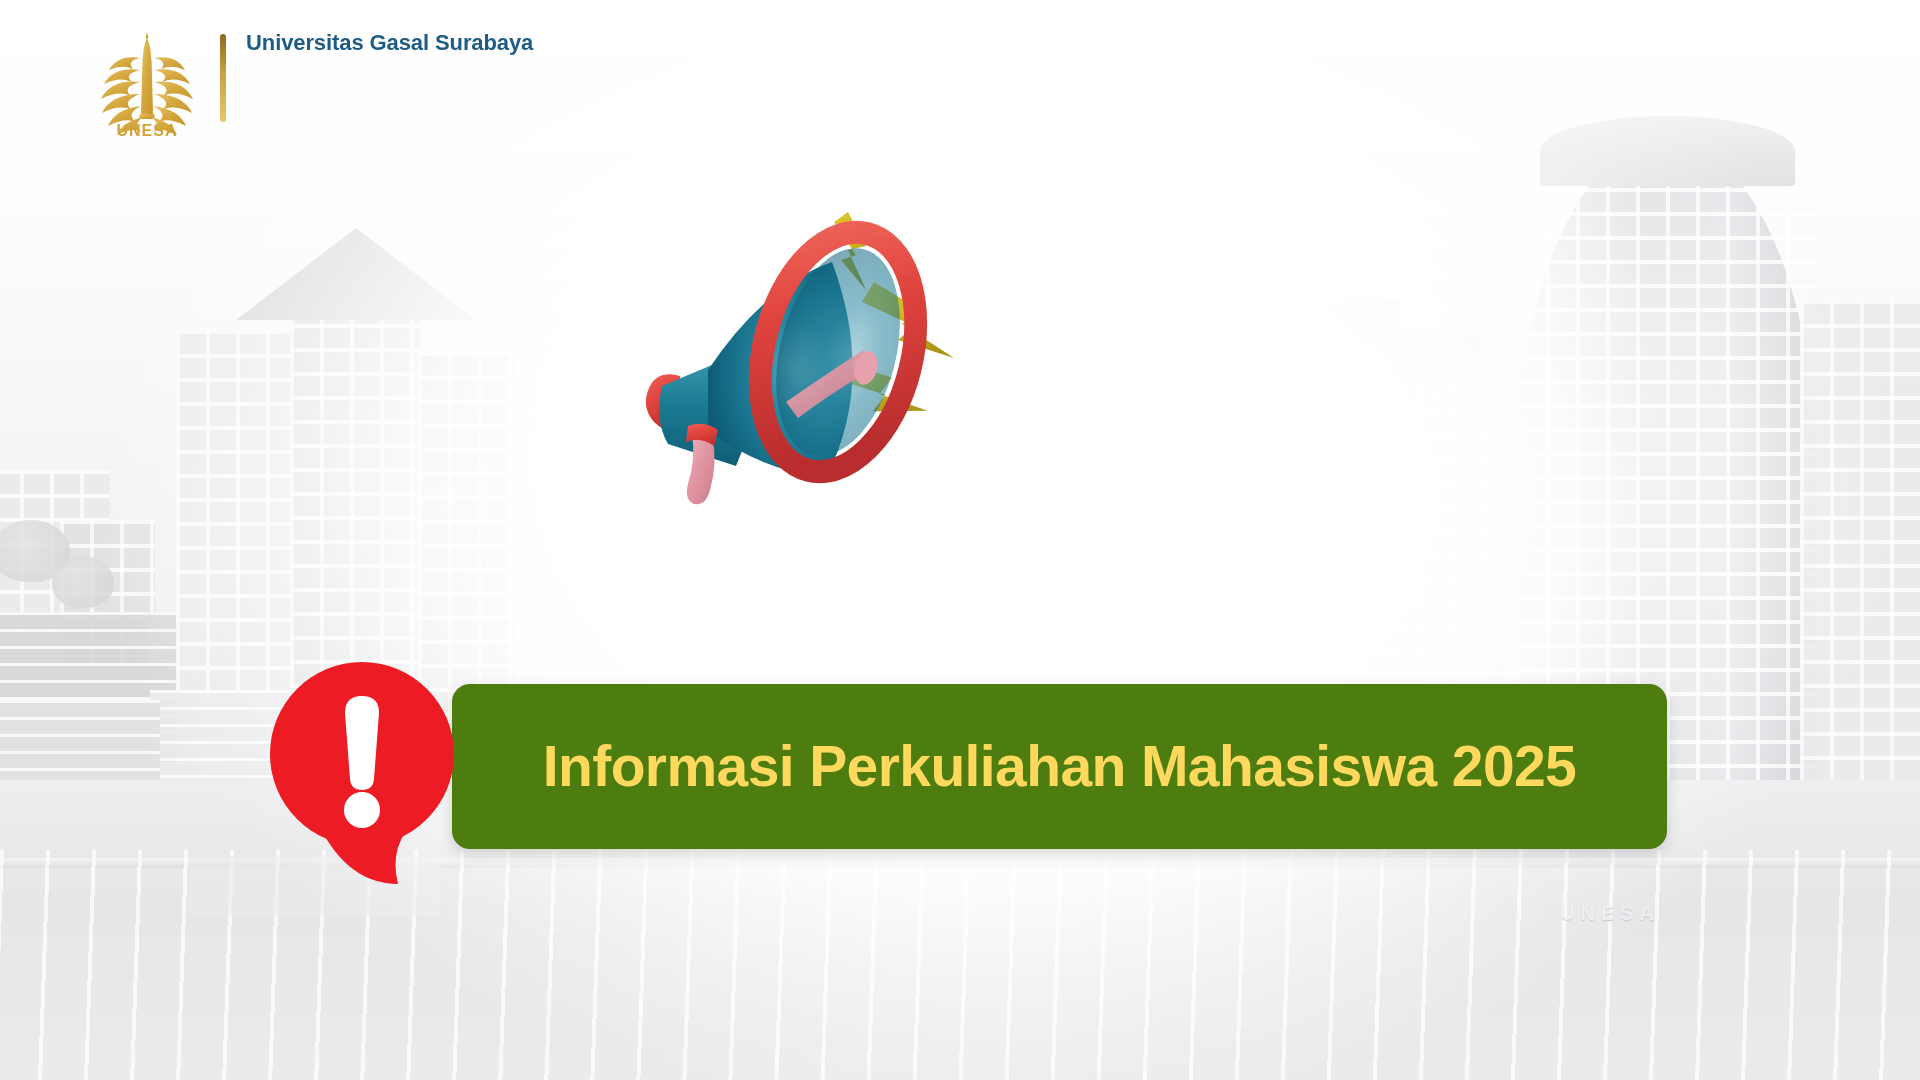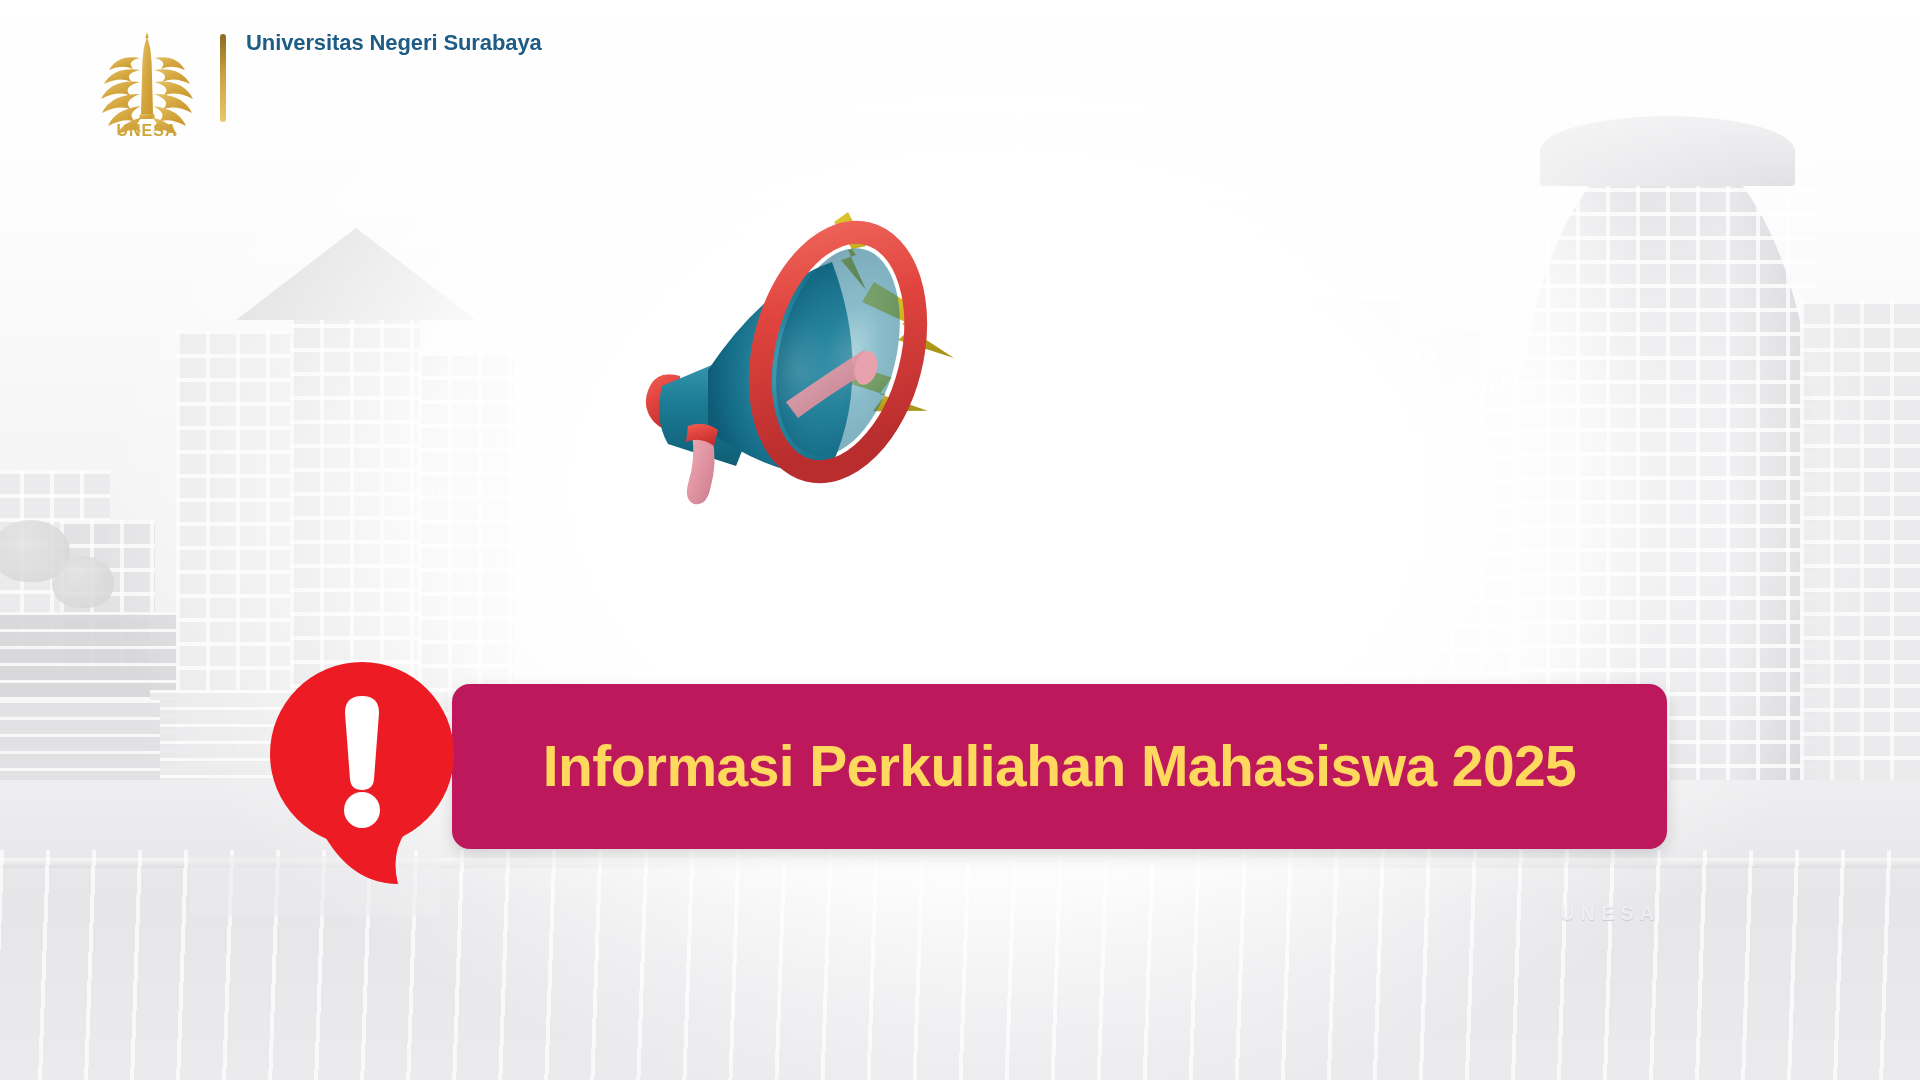--- a/index.html
+++ b/index.html
@@ -121,21 +121,21 @@
     font-size:22px; font-weight:bold; color:#1d5c85;
     letter-spacing:-0.1px; line-height:1.22; white-space:nowrap;
   }
 
   
   #megaphone { position:absolute; left:590px; top:190px; width:430px; height:340px; z-index:70; }
 
   
   #banner {
     position:absolute; left:452px; top:684px; width:1215px; height:165px;
-    background:#be185d; border-radius:18px; z-index:80;
+    background:#4d7c0f; border-radius:18px; z-index:80;
     display:flex; align-items:center; justify-content:center;
     box-shadow:0 6px 16px rgba(0,0,0,.14);
   }
   #banner-text {
     text-align:center; color:#ffd95e;
     font-size:57px; font-weight:bold; line-height:1.16;
     letter-spacing:-0.6px; padding:0 40px;
   }
   #banner-line2 { display:block; }
 
@@ -243,21 +243,21 @@
           <path d="M53 78 q-26 3 -33 20 q17 -9 28 -4 q-11 -8 5 -16 Z"></path>
           <path d="M55 89 q-21 5 -26 18 q15 -8 25 -3 q-10 -7 1 -15 Z"></path>
         </g>
       </svg>
       <div id="unesa-word">UNESA</div>
     </div>
 
     <div class="divider-bar"></div>
 
     <div id="titles">
-      <div id="org-sub2">Universitas Negeri Surabaya</div>
+      <div id="org-sub2">Universitas Gasal Surabaya</div>
     </div>
   </div>
 
   <div id="megaphone">
     <svg width="430" height="340" viewBox="0 0 430 340" aria-hidden="true">
       <defs>
         <linearGradient id="gRed" x1="0" y1="0" x2="0.4" y2="1">
           <stop offset="0%" stop-color="#ef6055"></stop>
           <stop offset="45%" stop-color="#e2453f"></stop>
           <stop offset="100%" stop-color="#c4302f"></stop>

